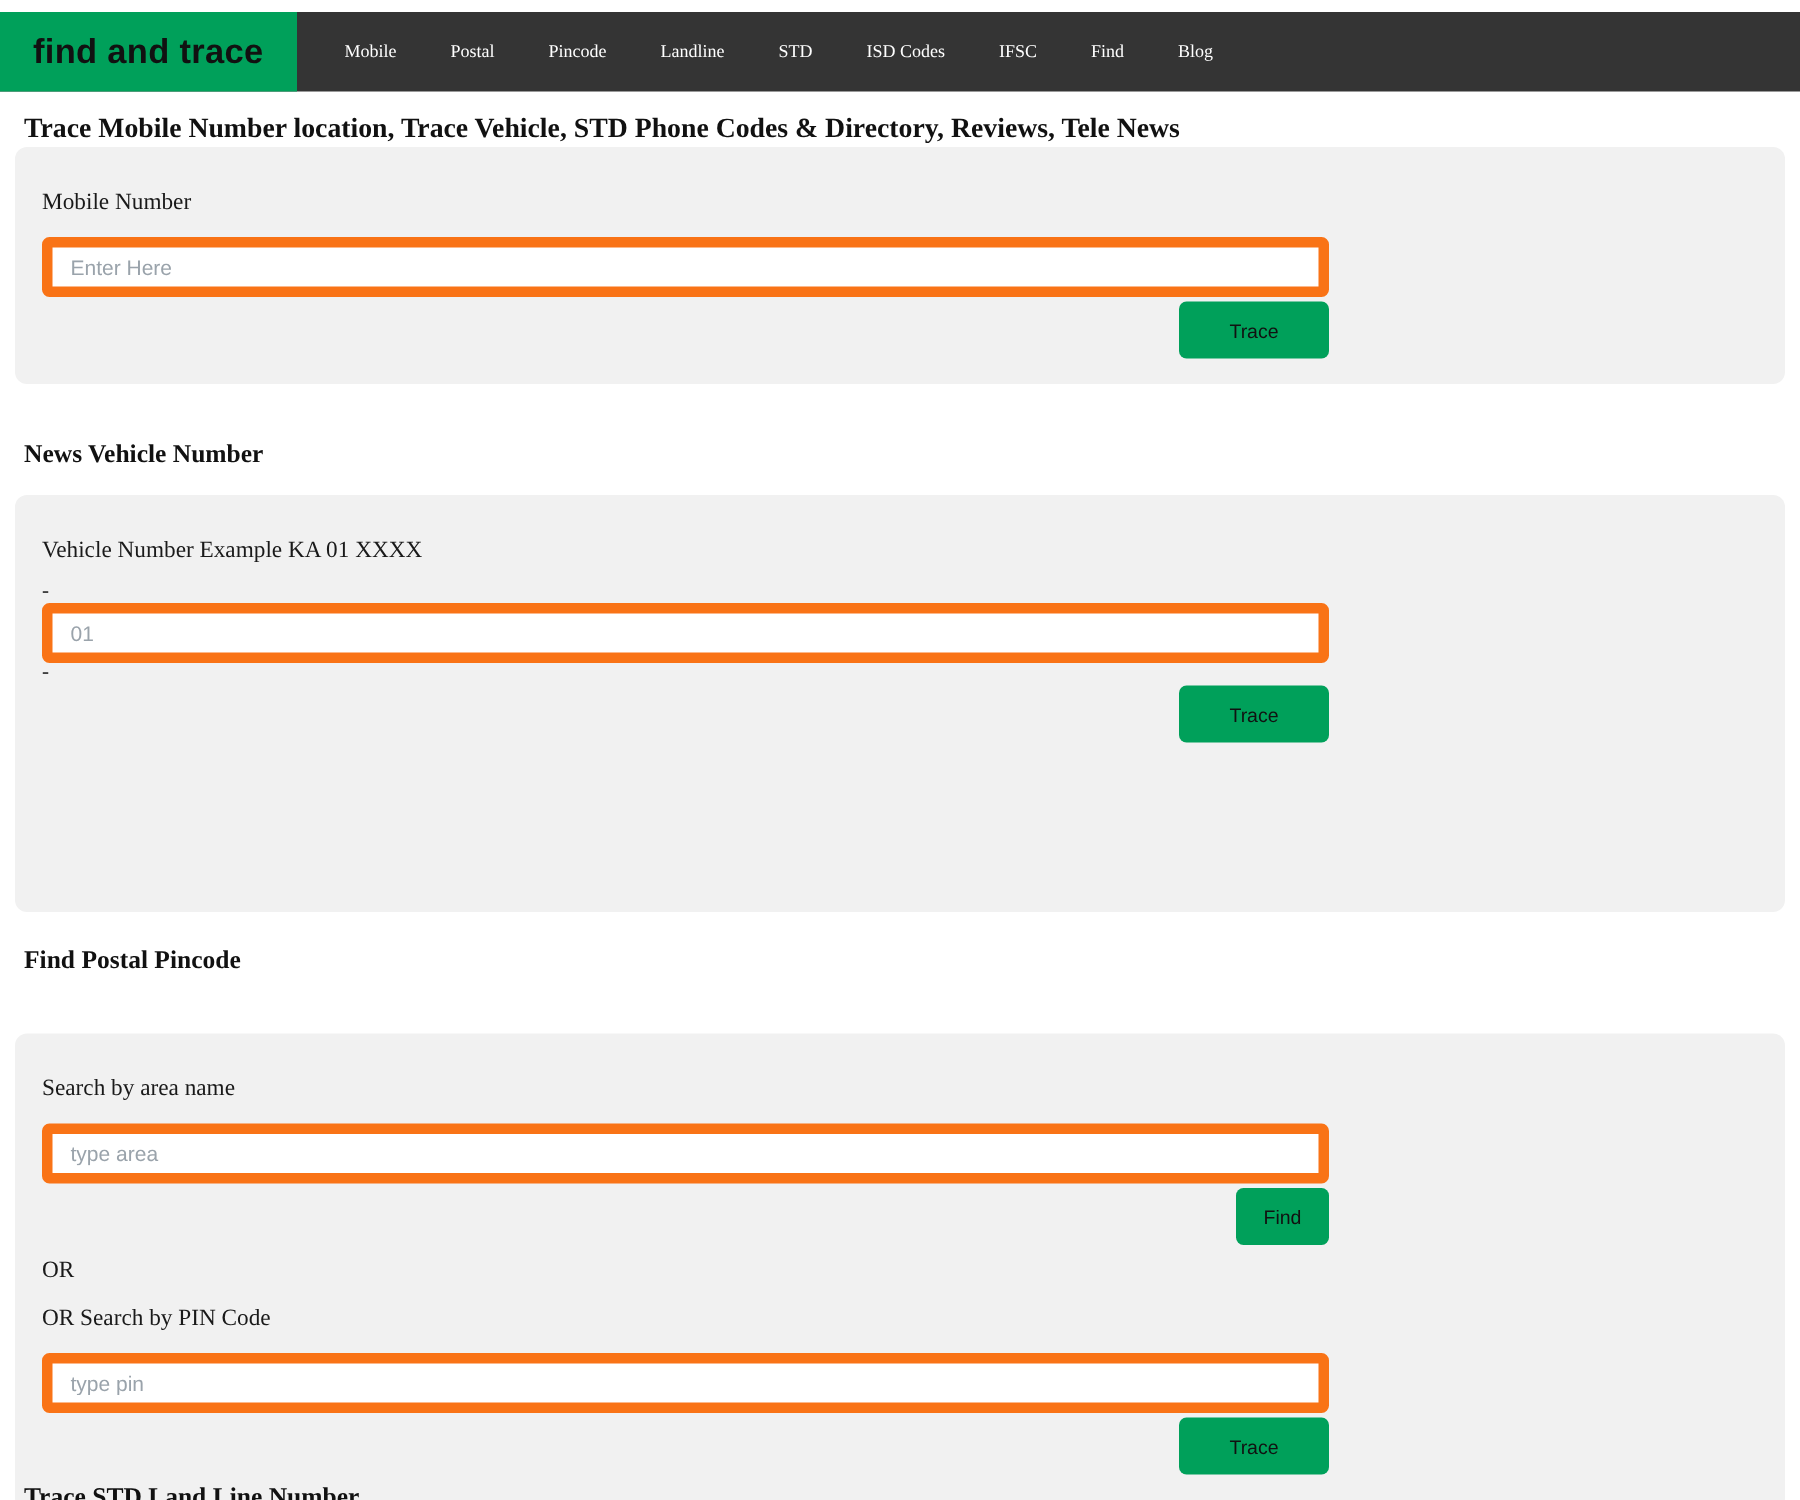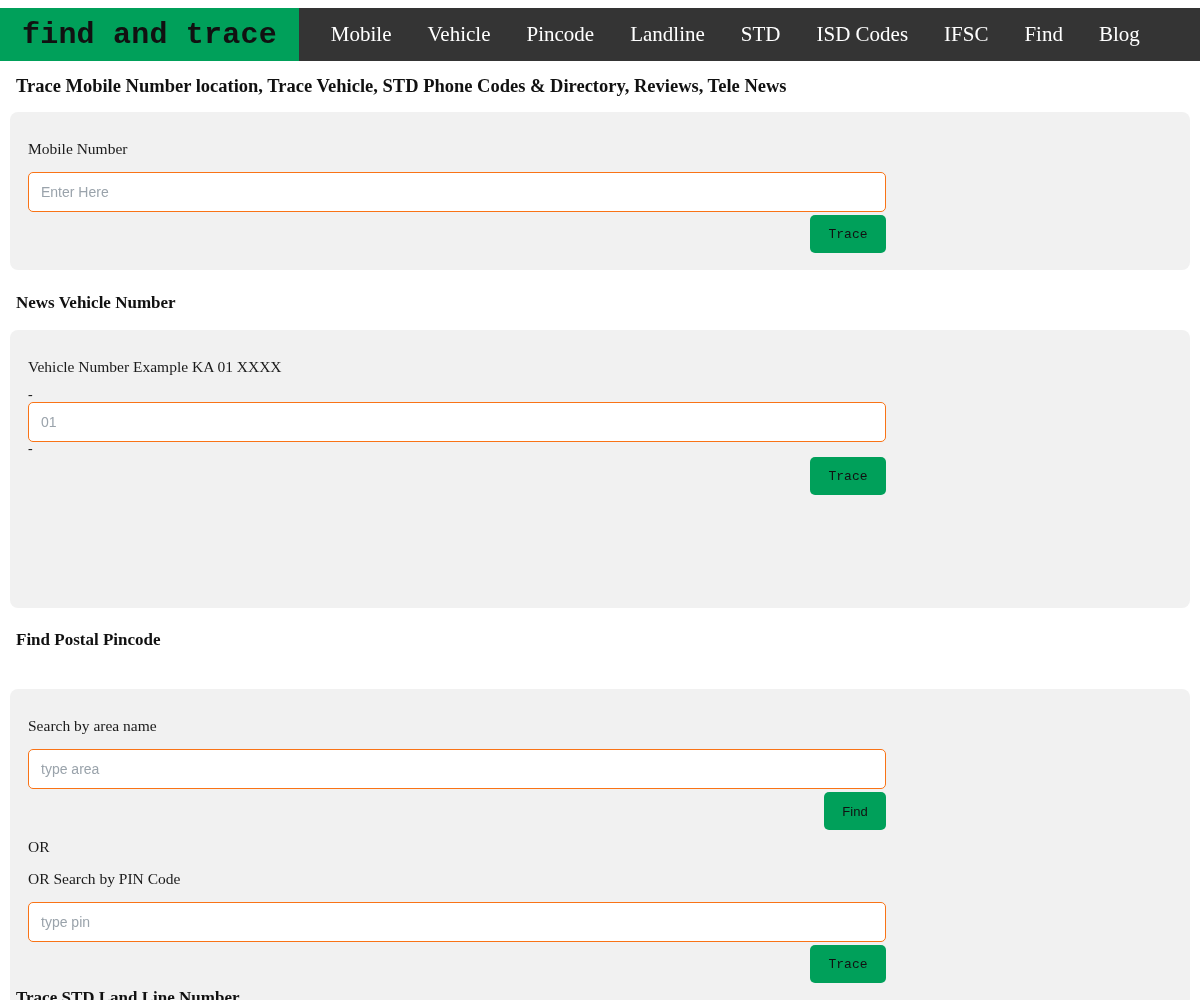--- a/index.html
+++ b/index.html
@@ -20,39 +20,39 @@
     top: 8px;
     width: 1200px;
     height: 53px;
     background: #343434;
     display: flex;
     align-items: stretch;
   }
   .brand {
     background: #00a05a;
     color: #111111;
-    font-family: Liberation Mono, monospace;
+    font-family: Liberation Sans, sans-serif;
     font-weight: bold;
-    font-size: 30px;
+    font-size: 23px;
     display: flex;
     align-items: center;
     justify-content: center;
     padding: 0 22px;
     min-width: 190px;
     letter-spacing: 0.2px;
   }
   .nav-links {
     display: flex;
     align-items: center;
     padding-left: 14px;
   }
   .nav-link {
     color: #ffffff;
     font-family: "Liberation Serif", serif;
-    font-size: 21px;
+    font-size: 12px;
     padding: 0 18px;
     line-height: 53px;
     white-space: nowrap;
     cursor: pointer;
     text-decoration: none;
   }
 
   
   .page-title {
     position: absolute;
@@ -100,21 +100,21 @@
     line-height: 10px;
     height: 10px;
     margin: 2px 0 2px 0;
   }
 
   .text-input {
     display: block;
     width: 858px;
     height: 40px;
     background: #ffffff;
-    border: 1px solid #f97316;
+    border: 7px solid #f97316;
     border-radius: 5px;
     padding: 0 12px;
     font-family: "Liberation Sans", sans-serif;
     font-size: 14px;
     color: #5b6670;
     outline: none;
   }
   .text-input::placeholder { color: #9aa3ab; opacity: 1; }
 
   .btn-row {
@@ -127,47 +127,47 @@
     background: #00a05a;
     color: #111111;
     border: none;
     border-radius: 5px;
     height: 38px;
     font-family: "Liberation Sans", sans-serif;
     font-size: 13px;
     cursor: pointer;
     padding: 0 10px;
   }
-  .btn-trace { width: 76px; font-family: Liberation Mono, monospace; }
+  .btn-trace { width: 100px; }
   .btn-find  { width: 62px; }
 
   .or-text {
     font-family: "Liberation Serif", serif;
     font-size: 15.5px;
     color: #1a1a1a;
     display: block;
     margin-top: 8px;
   }
 
   
-  #card-mobile  { top: 112px;  height: 158px; }
+  #card-mobile  { top: 98px;  height: 158px; }
   #heading-vehicle { position: absolute; left: 0; top: 293px; }
   #card-vehicle { top: 330px;  height: 278px; }
   #heading-pincode { position: absolute; left: 0; top: 630px; }
   #card-pincode { top: 689px;  height: 318px; }
   #heading-std  { position: absolute; left: 0; top: 988px; }
 </style>
 </head>
 <body>
 
 <div class="navbar">
   <div class="brand">find and trace</div>
   <div class="nav-links">
     <a class="nav-link">Mobile</a>
-    <a class="nav-link">Vehicle</a>
+    <a class="nav-link">Postal</a>
     <a class="nav-link">Pincode</a>
     <a class="nav-link">Landline</a>
     <a class="nav-link">STD</a>
     <a class="nav-link">ISD Codes</a>
     <a class="nav-link">IFSC</a>
     <a class="nav-link">Find</a>
     <a class="nav-link">Blog</a>
   </div>
 </div>
 

